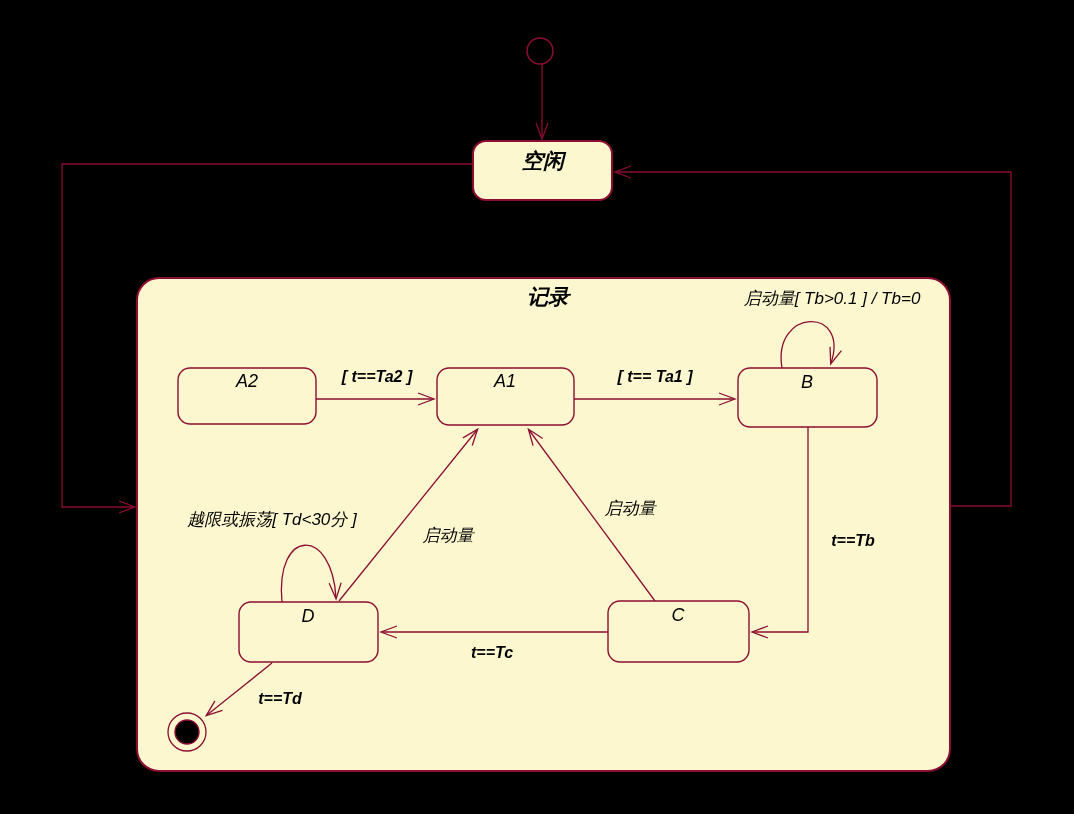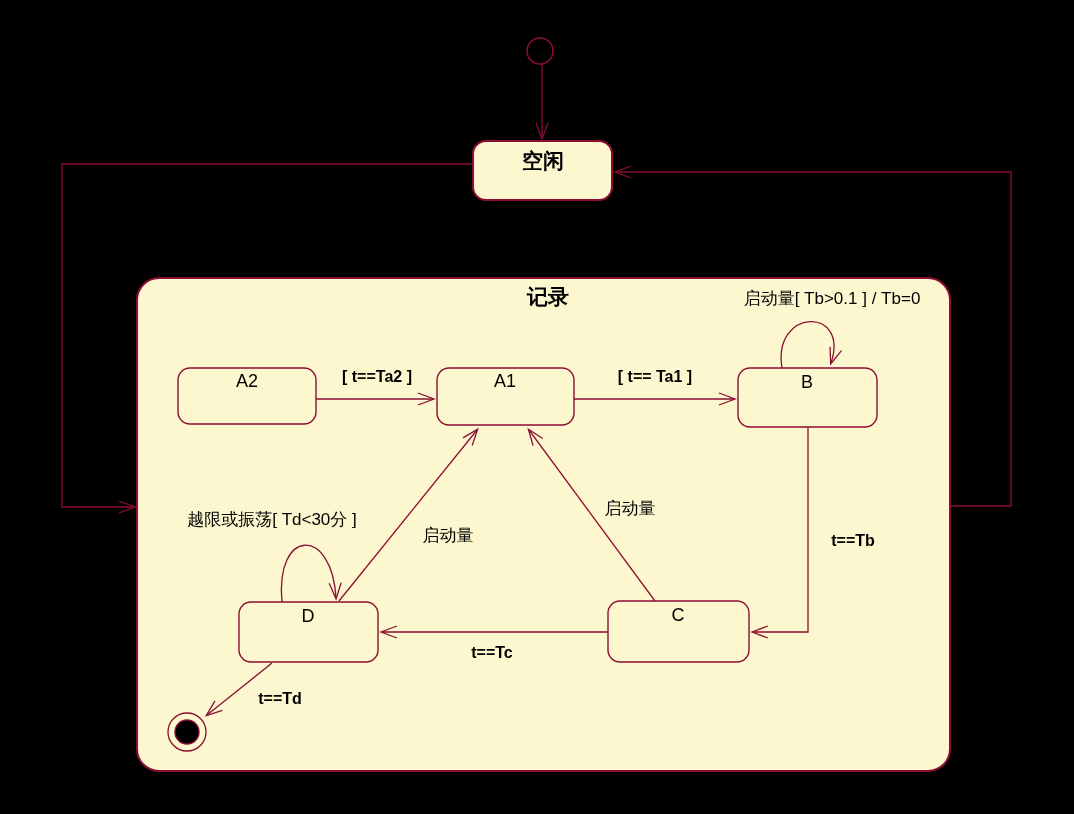--- a/index.html
+++ b/index.html
@@ -1,16 +1,16 @@
 <!DOCTYPE html>
 <html style="--background: #000000; --line: #8B0E32; --state_fill: #FCF7CF; --text: #000000;"><head>
 <meta charset="utf-8">
 <style>
   html, body { margin: 0; padding: 0; background: #000; }
-  .stage { position: relative; width: 1074px; height: 814px; background: var(--background, #000); overflow: hidden; }
+  .stage { position: relative; width: 1074px; height: 814px; background: var(--background, #000); overflow: hidden; font-style: italic; }
   svg text { font-family: "Liberation Sans", sans-serif; }
   .node   { fill: var(--state_fill); stroke: var(--line); stroke-width: 1.4px; }
   .region { fill: var(--state_fill); stroke: var(--line); stroke-width: 2px; }
   .bigbox { fill: var(--state_fill); stroke: var(--line); stroke-width: 2px; }
   .edge   { fill: none; stroke: var(--line); stroke-width: 1.3px; }
   .head   { fill: none; stroke: var(--line); stroke-width: 1.3px; }
   .lbl    { fill: var(--text); font-size: 17px; }
   .name   { fill: var(--text); font-size: 18px; }
   .title  { fill: var(--text); font-size: 21px; font-weight: bold; }
   .guard  { fill: var(--text); font-size: 16px; font-weight: bold; }

